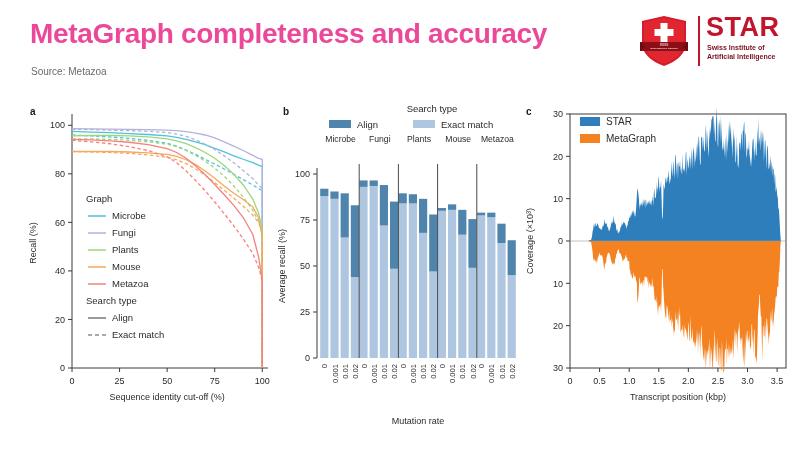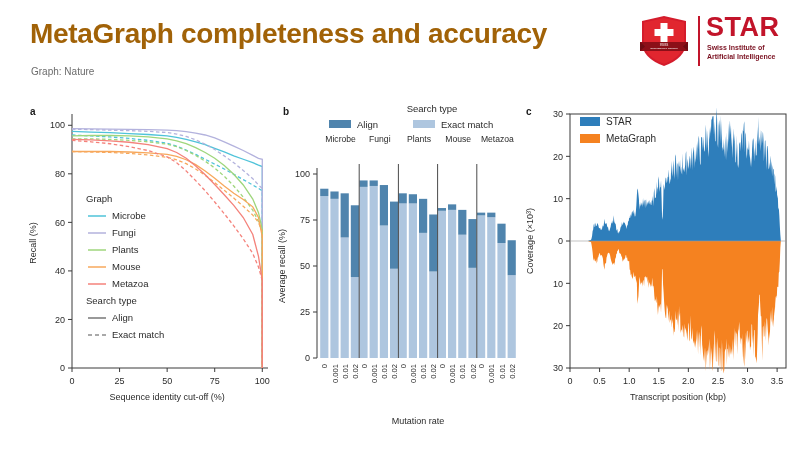--- a/index.html
+++ b/index.html
@@ -5,21 +5,21 @@
   html,body{margin:0;padding:0;}
   body{
     width:800px;height:450px;background:#ffffff;overflow:hidden;
     font-family:"Liberation Sans",sans-serif;
     position:relative;
   }
   
   .header{position:absolute;left:0;top:0;width:800px;height:92px;}
   .title{
     position:absolute;left:30px;top:18px;
-    font-size:28px;font-weight:bold;color:#a16207;
+    font-size:28px;font-weight:bold;color:#ec4899;
     letter-spacing:-0.3px;white-space:nowrap;
   }
   .source{
     position:absolute;left:31px;top:66px;
     font-size:10px;color:#6b6b6b;font-weight:normal;
   }
   
   .logo{position:absolute;right:12px;top:12px;width:150px;height:58px;}
   .logo-shield{position:absolute;left:0;top:2px;width:52px;height:54px;}
   .logo-divider{position:absolute;left:60px;top:4px;width:2px;height:50px;background:#c2142a;}
@@ -38,21 +38,21 @@
   .panel-letter{
     position:absolute;font-size:10px;font-weight:bold;color:#1a1a1a;
   }
   svg{display:block;}
 </style>
 </head>
 <body>
 
 <div class="header">
   <div class="title">MetaGraph completeness and accuracy</div>
-  <div class="source">Graph: Nature</div>
+  <div class="source">Source: Metazoa</div>
 
   <div class="logo">
     <div class="logo-shield">
       <svg width="52" height="54" viewBox="0 0 52 54">
         <path d="M26 2 L48 7 L48 28 Q48 44 26 52 Q4 44 4 28 L4 7 Z" fill="#d41c2c"></path>
         <path d="M26 4 L46 8.5 L46 27.5 Q46 42.5 26 49.8 Q6 42.5 6 27.5 L6 8.5 Z" fill="#e1262f"></path>
         <rect x="22.5" y="9" width="7" height="19" fill="#ffffff"></rect>
         <rect x="16.5" y="15" width="19" height="7" fill="#ffffff"></rect>
         <rect x="2" y="28" width="48" height="9" fill="#8c0f18"></rect>
         <path d="M2 28 L2 37 L7 32.5 Z" fill="#6d0b12"></path>

